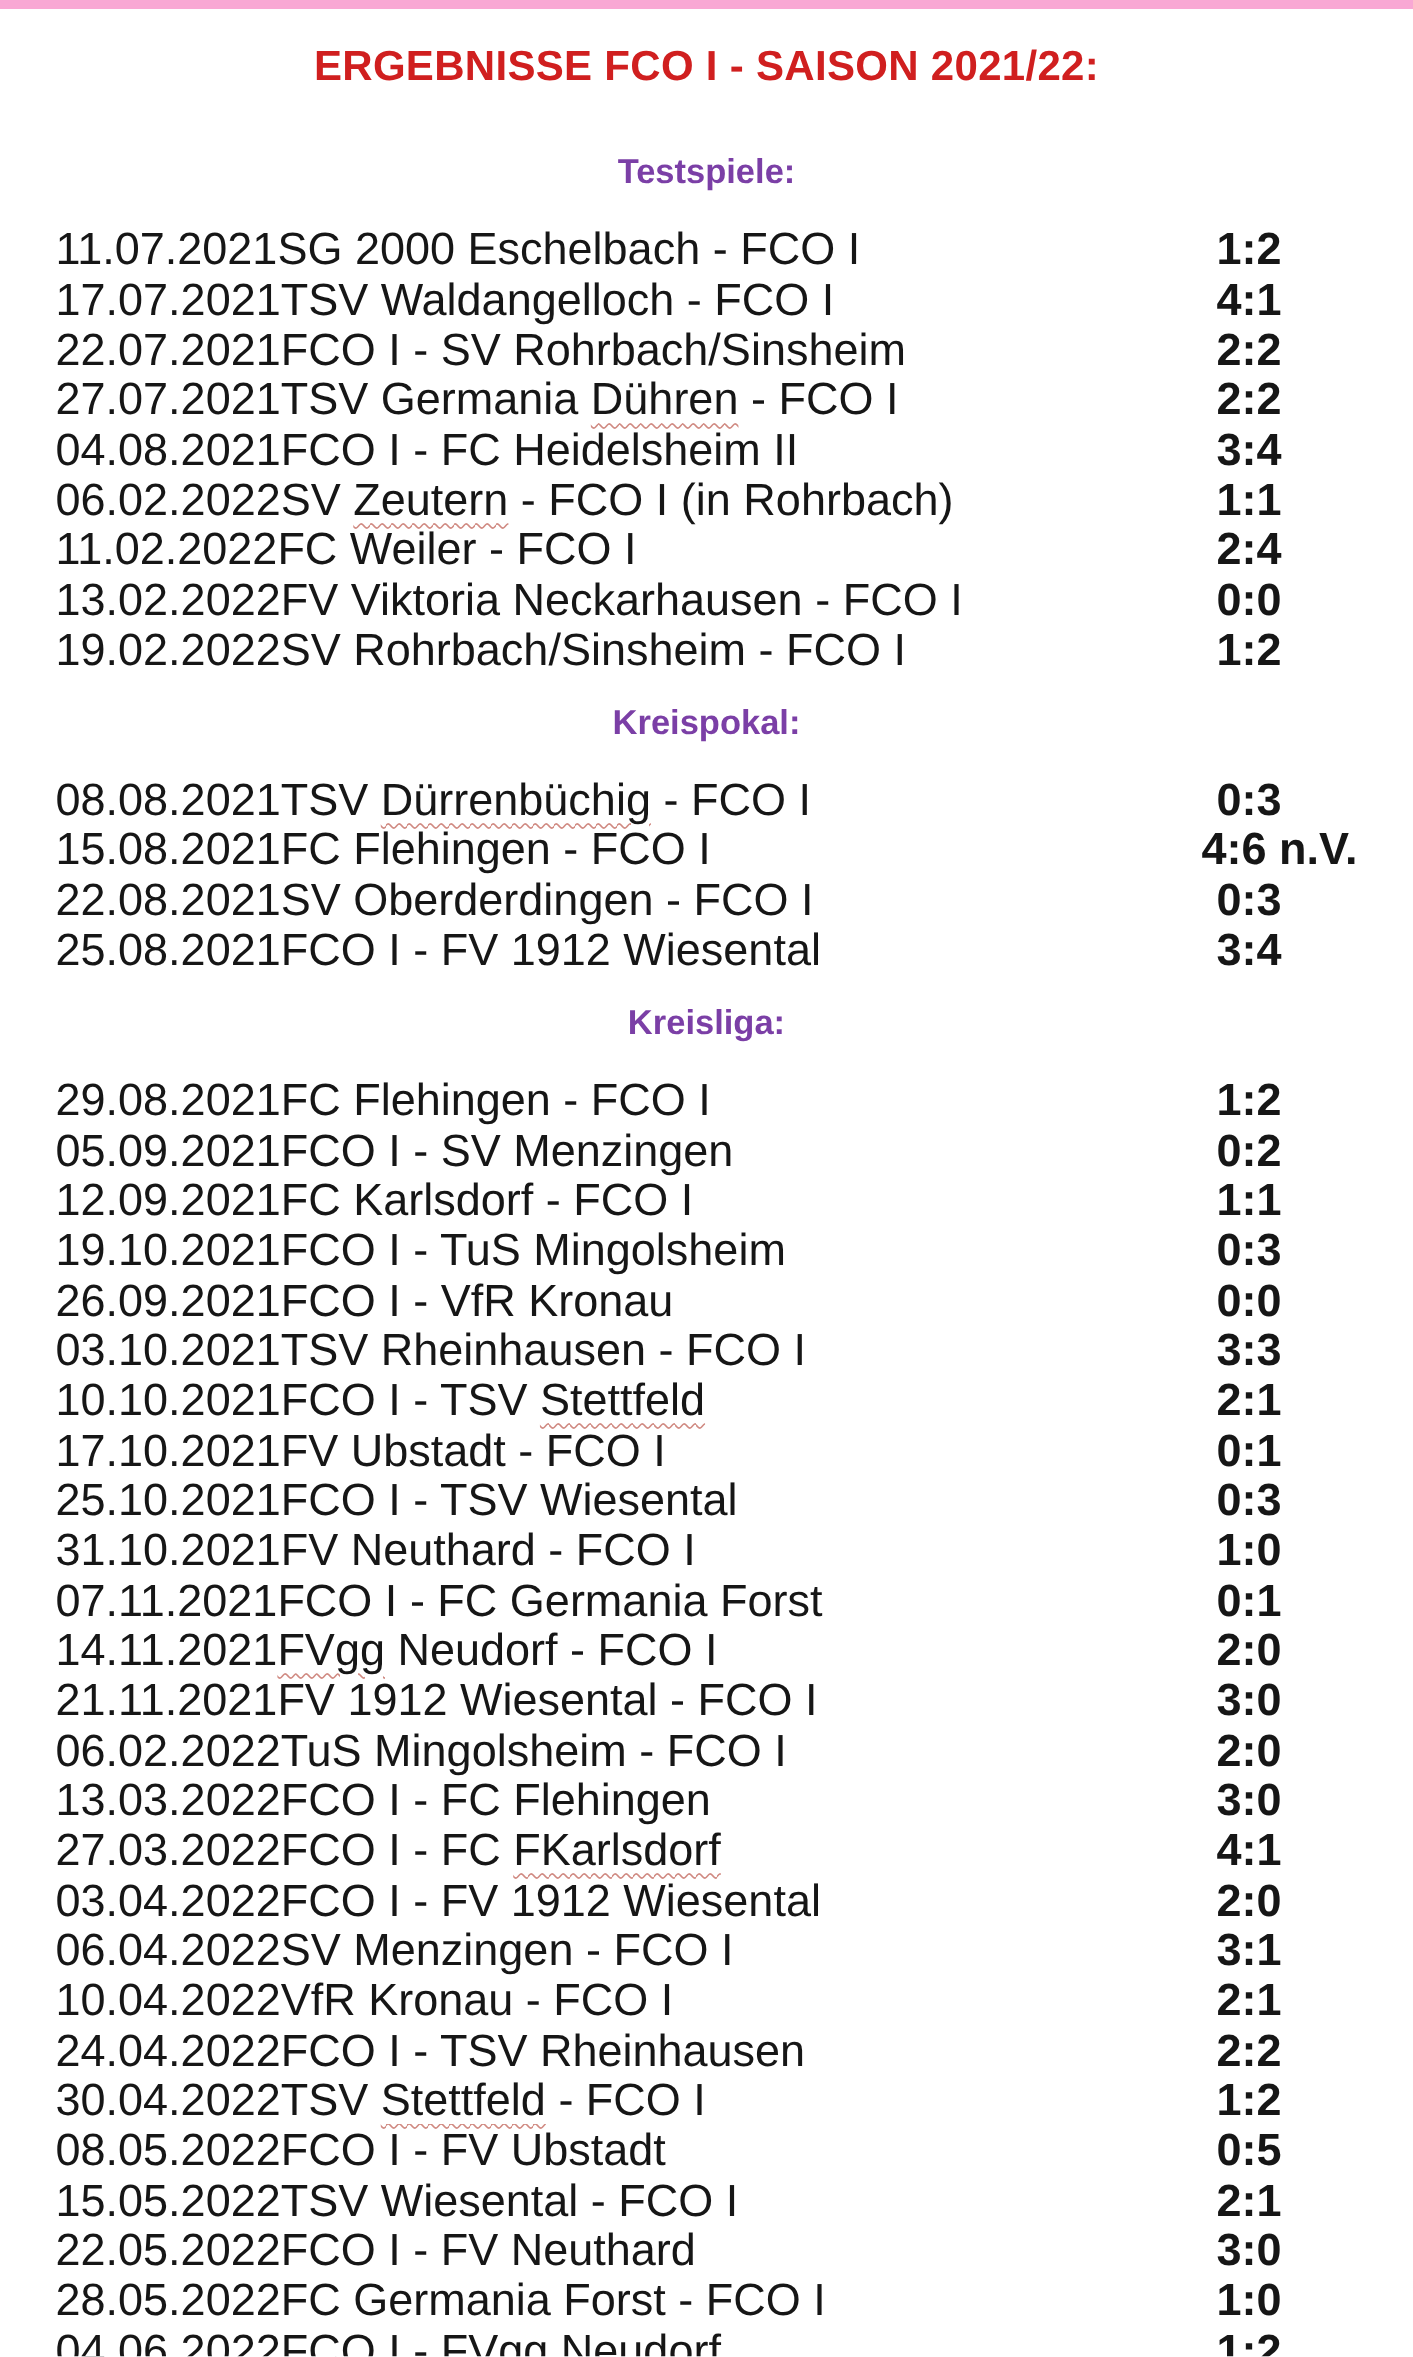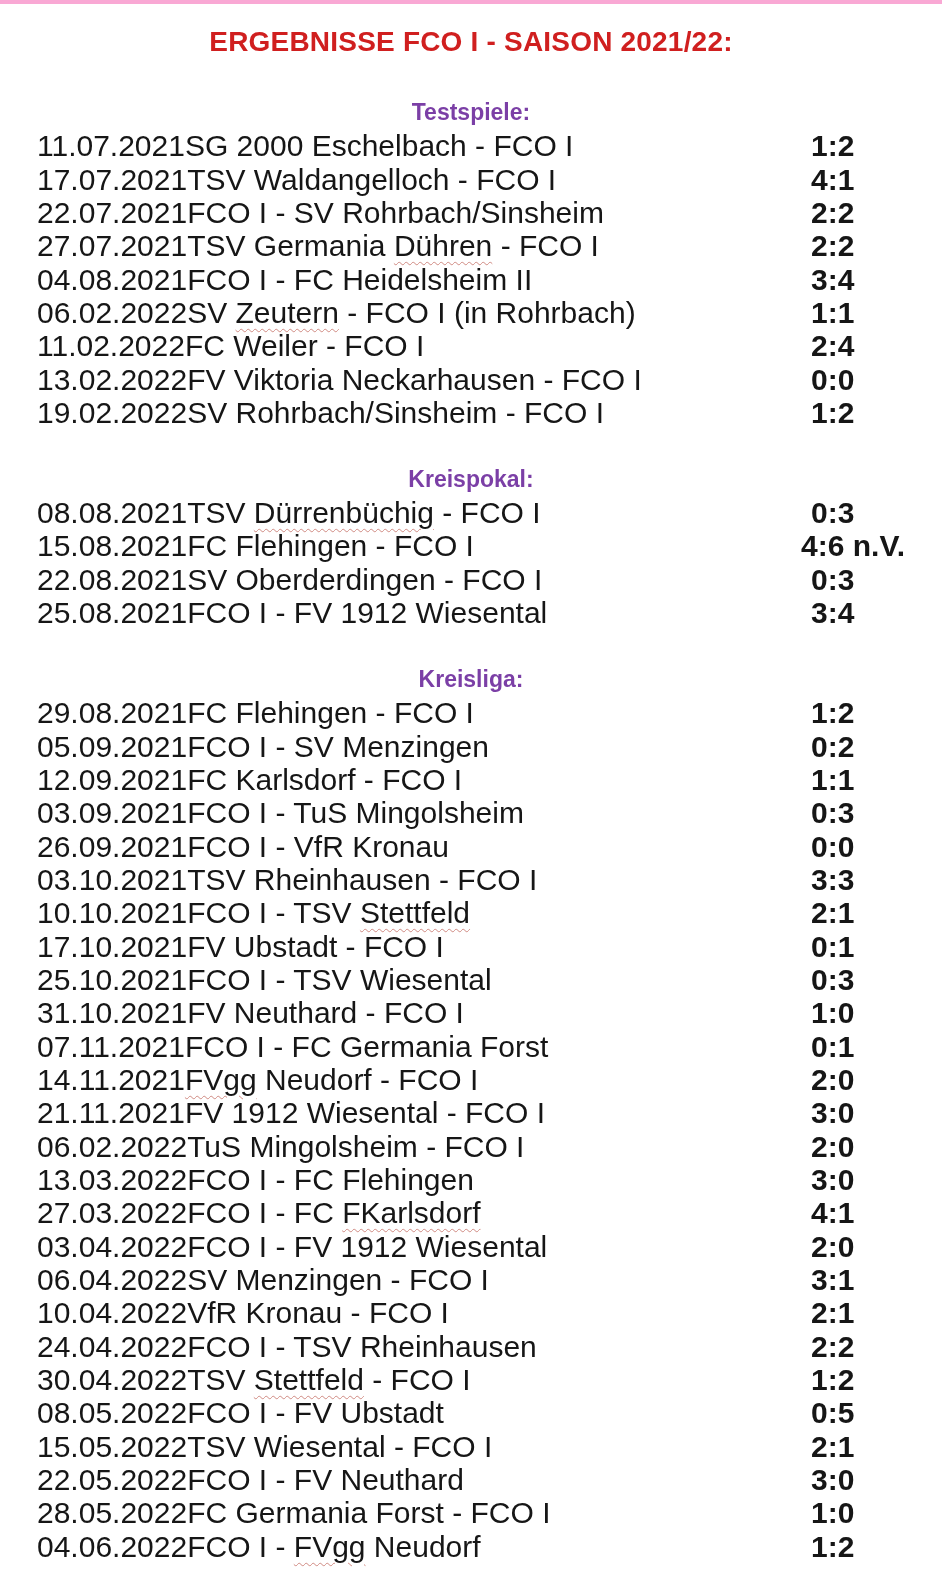--- a/index.html
+++ b/index.html
@@ -10,21 +10,21 @@
   .page {
     position: relative;
     width: 942px;
     height: 1571px;
     background: #ffffff;
     font-family: "Liberation Sans", "DejaVu Sans", sans-serif;
     color: #161616;
     box-sizing: border-box;
     padding: 20px 37px 0 37px;
     overflow: hidden;
-    border-top: 4px solid #f9a8d4;
+    border-top: 6px solid #f9a8d4;
   }
   .title {
     margin: 0 0 36px 0;
     height: 36px;
     line-height: 36px;
     text-align: center;
     font-size: 28px;
     font-weight: bold;
     letter-spacing: 0.2px;
   }
@@ -45,20 +45,21 @@
     font-size: 30px;
   }
   .cell-date {
     flex: 0 0 140px;
     white-space: nowrap;
   }
   .cell-match {
     flex: 1 1 auto;
     white-space: nowrap;
     overflow: visible;
+    margin-top: 19px;
   }
   .cell-result {
     flex: 0 0 94px;
     font-weight: bold;
     white-space: nowrap;
     text-align: left;
   }
   .squiggle {
     text-decoration-line: underline;
     text-decoration-style: wavy;
@@ -154,21 +155,21 @@
           <span class="cell-date">05.09.2021</span>
           <span class="cell-match">FCO I - SV Menzingen</span>
           <span class="cell-result">0:2</span>
         </div>
         <div class="row">
           <span class="cell-date">12.09.2021</span>
           <span class="cell-match">FC Karlsdorf - FCO I</span>
           <span class="cell-result">1:1</span>
         </div>
         <div class="row">
-          <span class="cell-date">03.09.2021</span>
+          <span class="cell-date">19.10.2021</span>
           <span class="cell-match">FCO I - TuS Mingolsheim</span>
           <span class="cell-result">0:3</span>
         </div>
         <div class="row">
           <span class="cell-date">26.09.2021</span>
           <span class="cell-match">FCO I - VfR Kronau</span>
           <span class="cell-result">0:0</span>
         </div>
         <div class="row">
           <span class="cell-date">03.10.2021</span>

